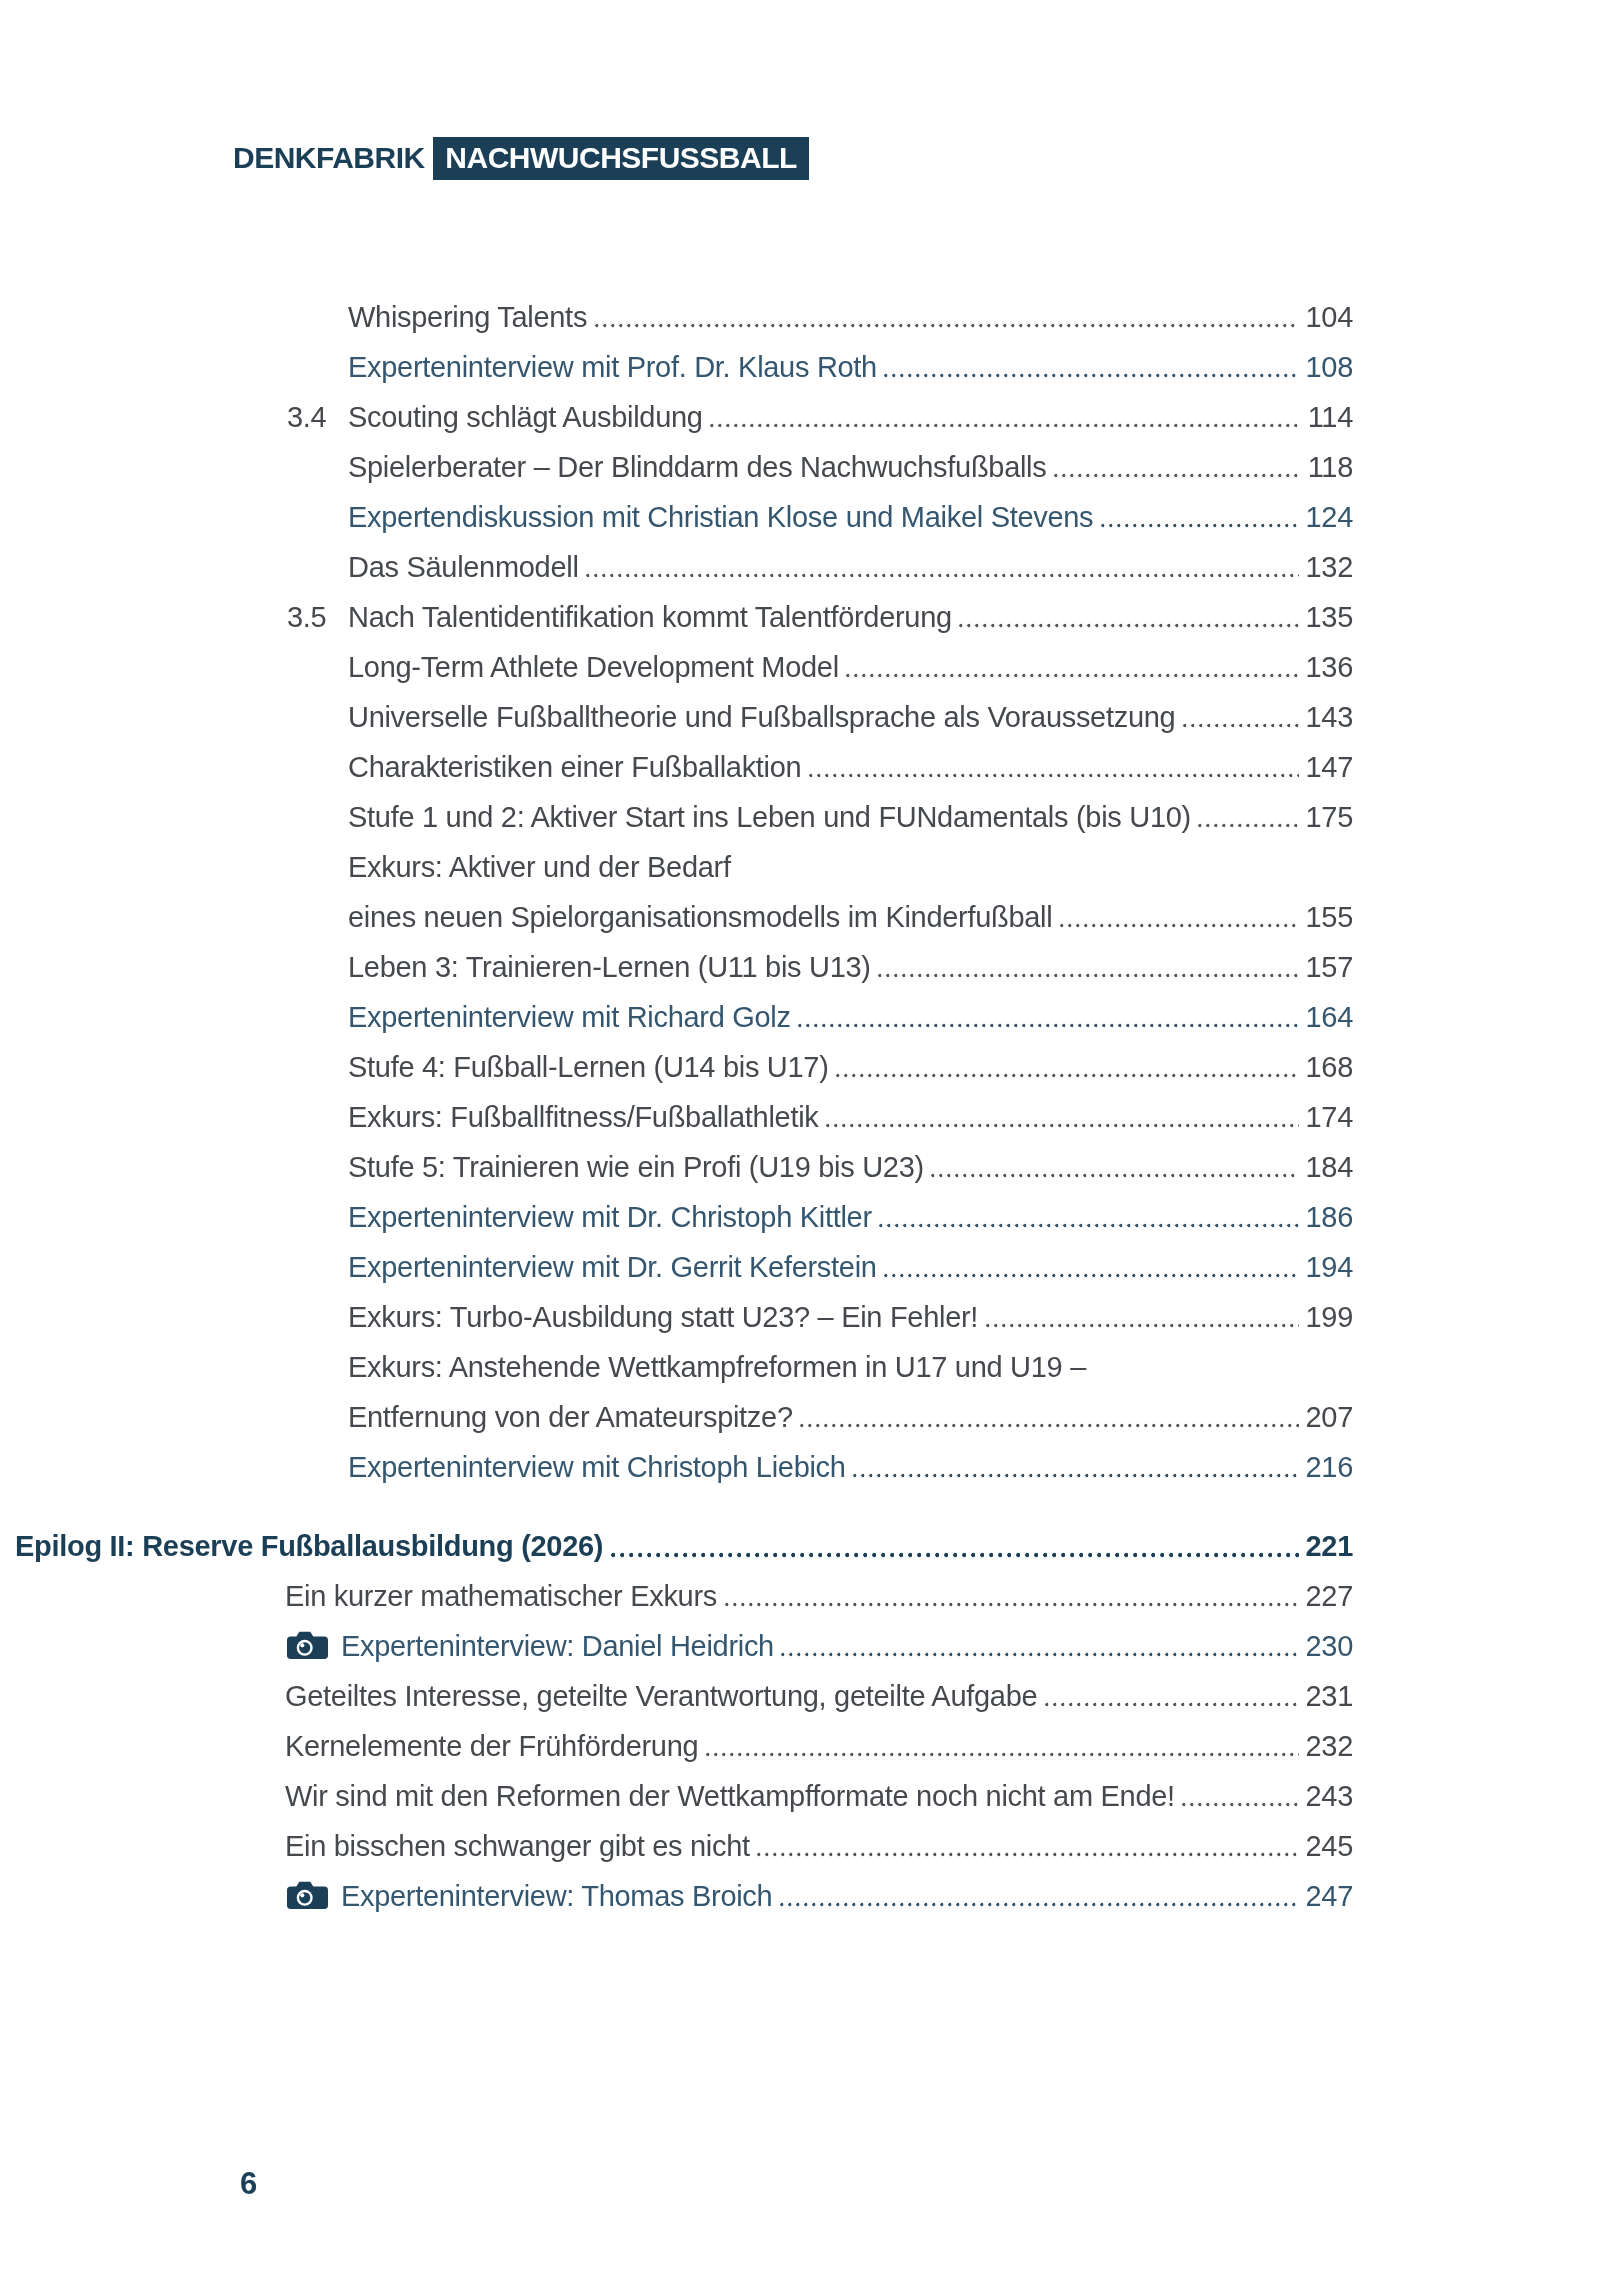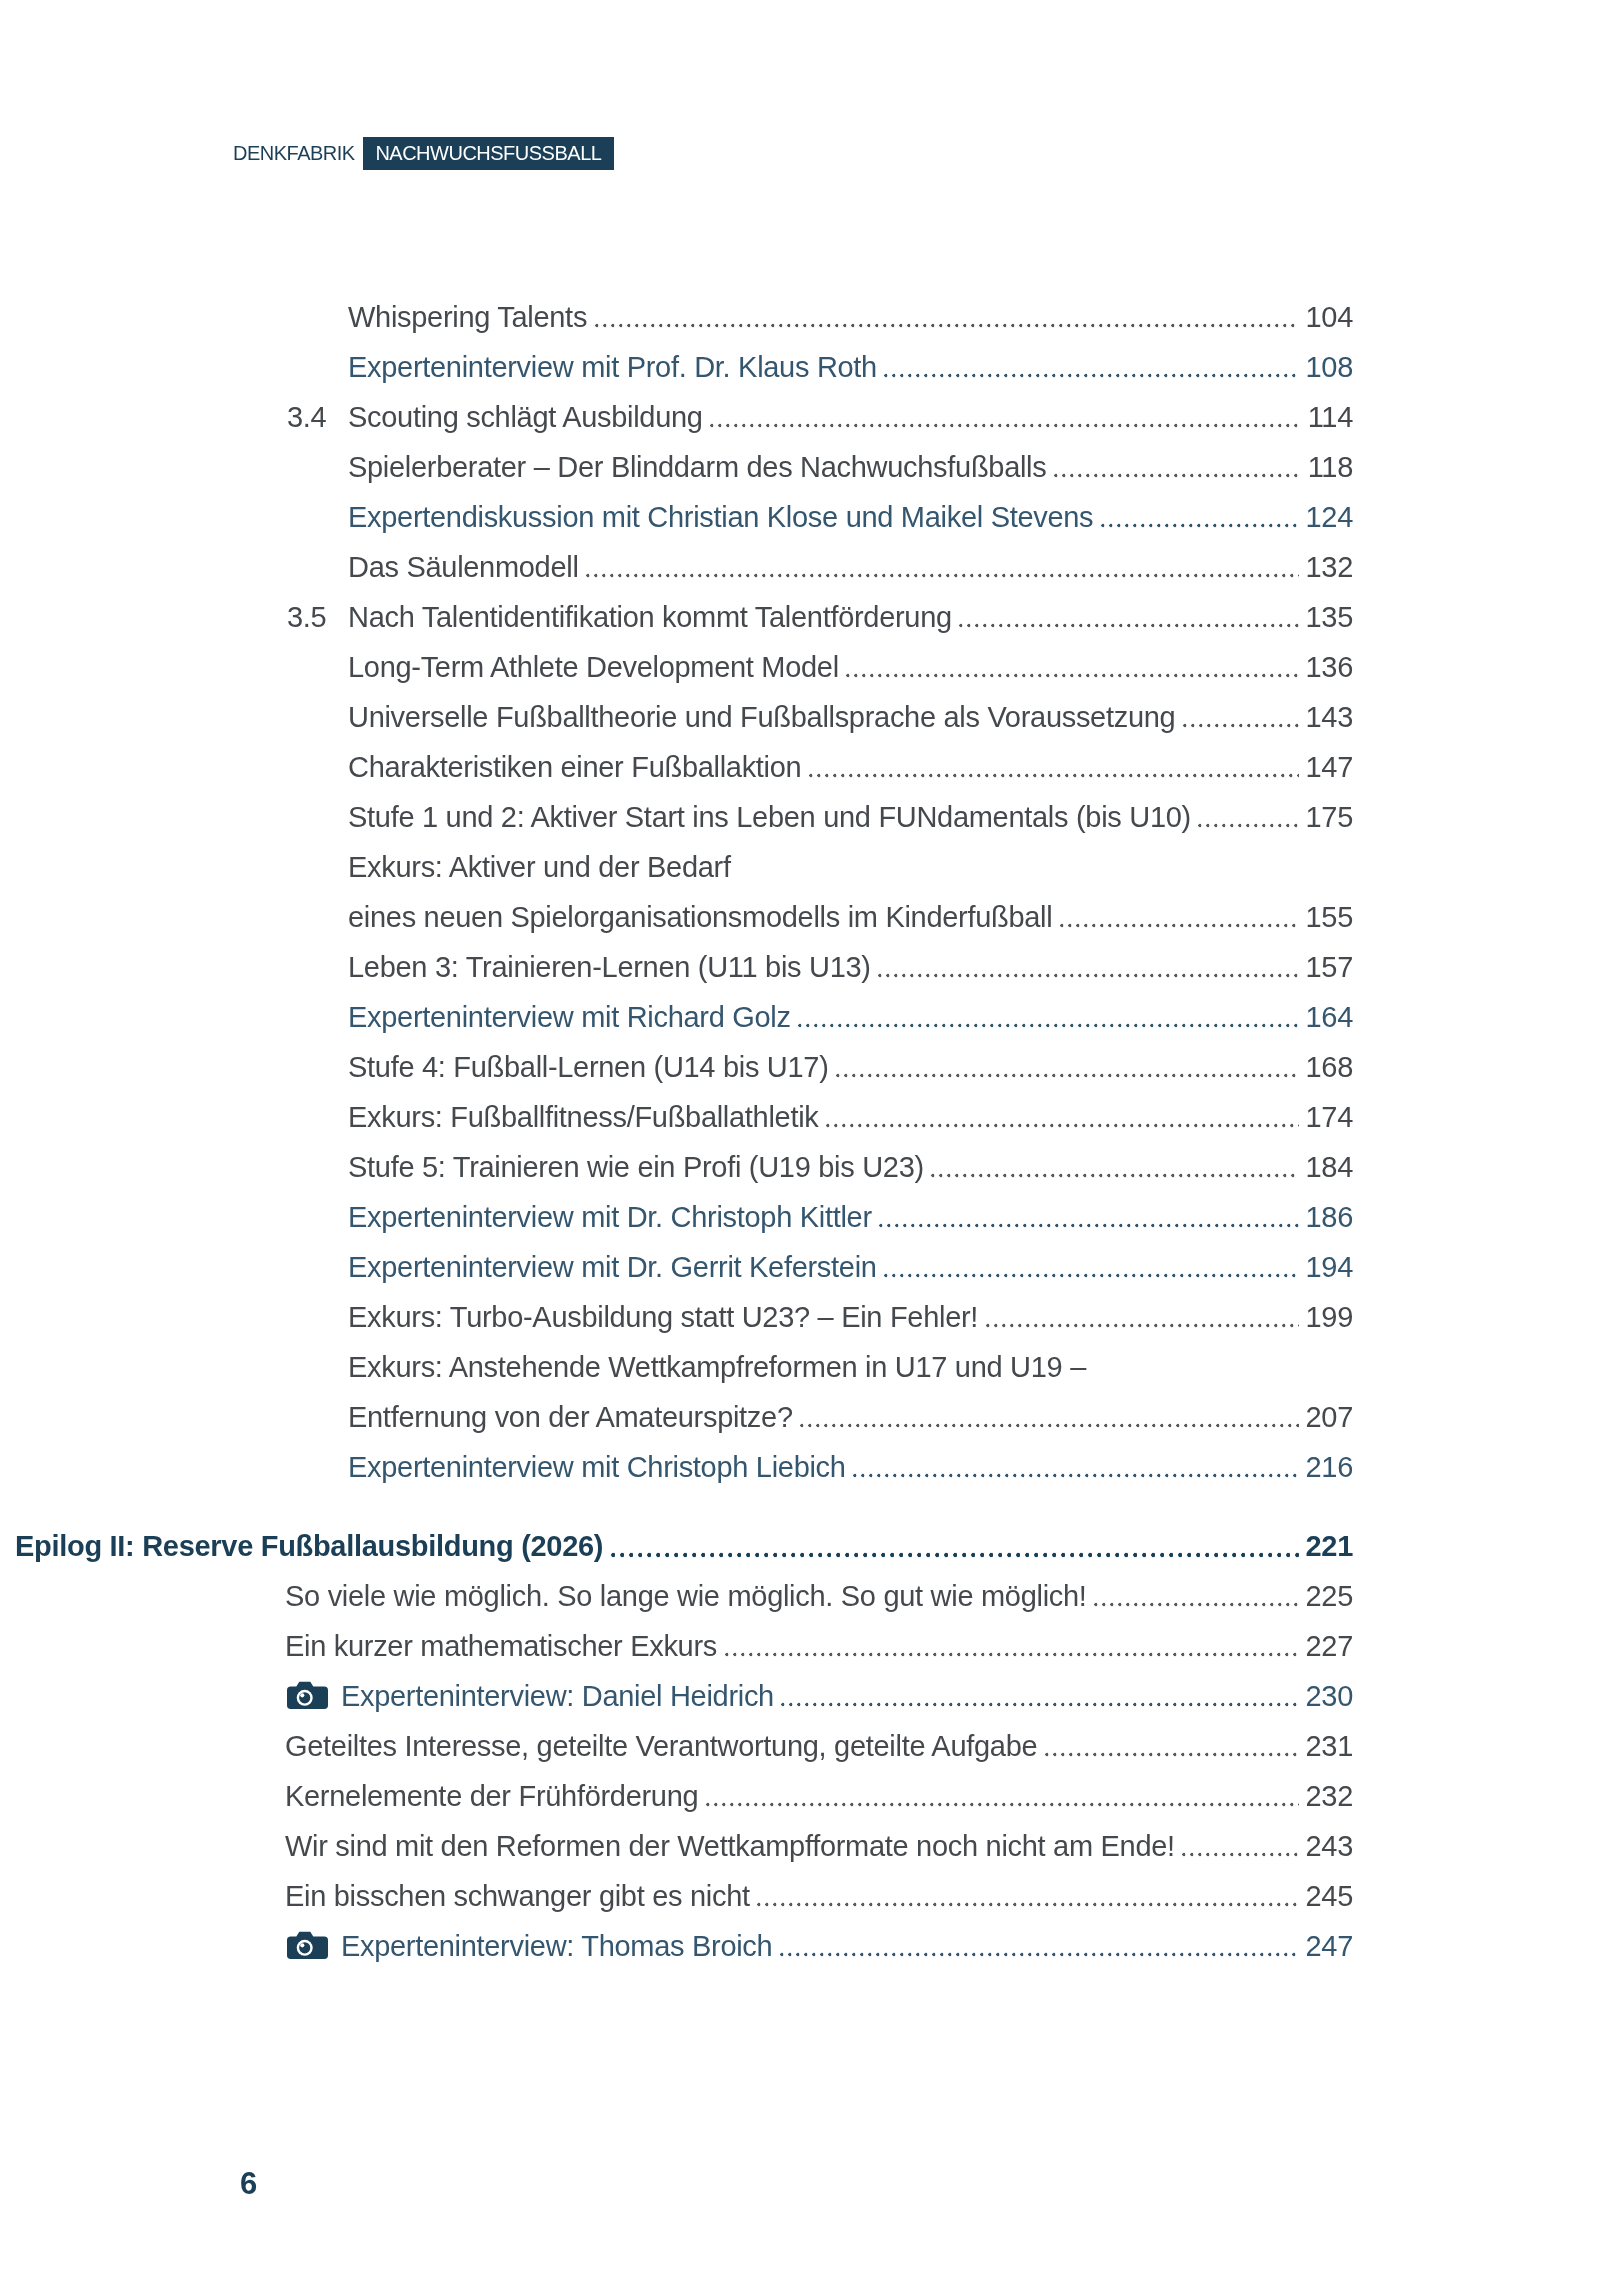--- a/index.html
+++ b/index.html
@@ -18,21 +18,21 @@
     position:relative;
     width:1614px;height:2289px;
     background:var(--paper);
     margin:0 auto;
     overflow:hidden;
   }
   
   .header{
     position:absolute;left:233px;top:137px;
     display:flex;align-items:center;
-    font-weight:400;font-size:20px;letter-spacing:-0.5px;
+    font-weight:700;font-size:30px;letter-spacing:-0.5px;
     line-height:1;
   }
   .brand{
     color:var(--navy);
     display:flex;align-items:center;
     padding:5.6px 0 7.5px 0;
   }
   .badge{
     background:var(--navy);color:#fff;
     margin-left:8.5px;
@@ -253,26 +253,20 @@
     <span class="pageno">216</span>
   </div>
       <div class="toc-row ind-h st-heading gap">
 
     <span class="label">Epilog II: Reserve Fußballausbildung (2026)</span>
     <span class="dots"></span>
     <span class="pageno">221</span>
   </div>
       <div class="toc-row ind-l1 st-text">
 
-    <span class="label">So viele wie möglich. So lange wie möglich. So gut wie möglich!</span>
-    <span class="dots"></span>
-    <span class="pageno">225</span>
-  </div>
-      <div class="toc-row ind-l1 st-text">
-
     <span class="label">Ein kurzer mathematischer Exkurs</span>
     <span class="dots"></span>
     <span class="pageno">227</span>
   </div>
       <div class="toc-row ind-l1 st-link">
 
     <span class="cam">
       <svg viewBox="0 0 44 30" xmlns="http://www.w3.org/2000/svg" aria-hidden="true">
         <path fill="var(--navy)" d="M4,6 L10,6 L13.2,0.8 L25,0.8 L28.2,6 L40,6 Q44,6 44,10 L44,26 Q44,30 40,30 L4,30 Q0,30 0,26 L0,10 Q0,6 4,6 Z"></path>
         <circle cx="19" cy="18" r="8.6" fill="#ffffff"></circle>

